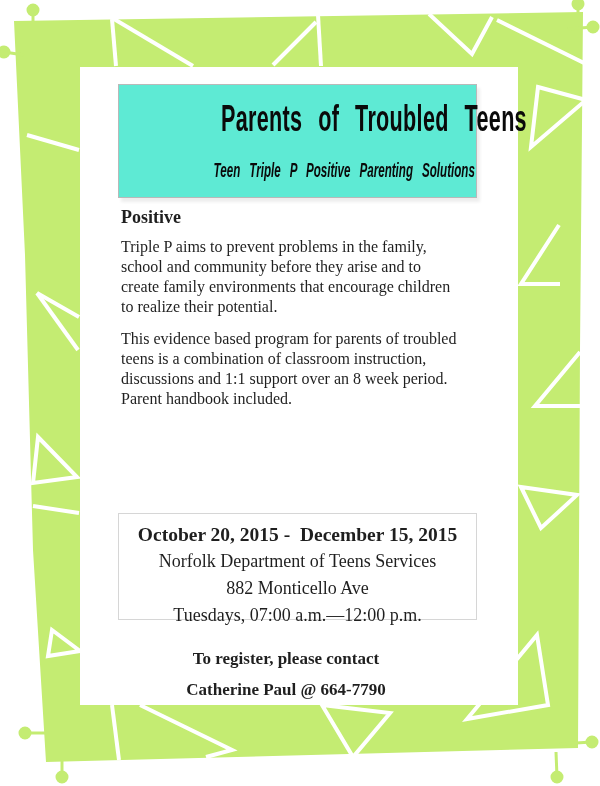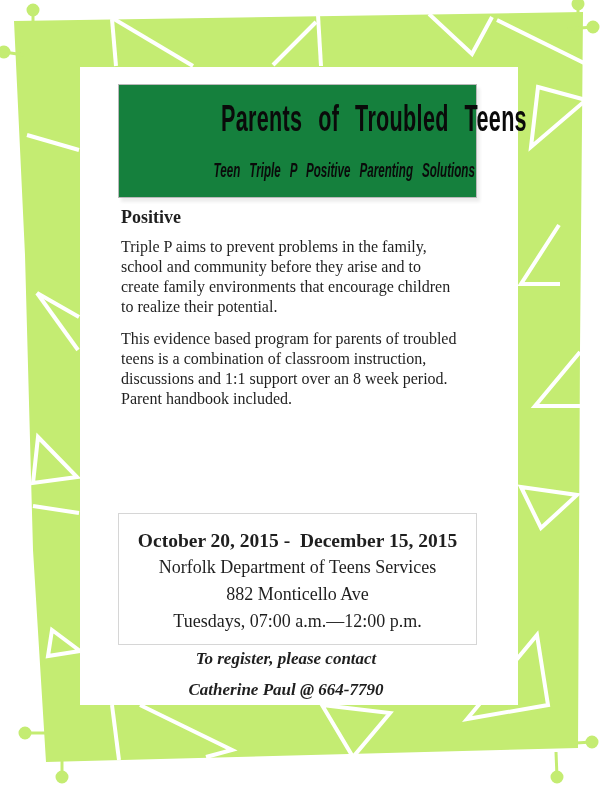--- a/index.html
+++ b/index.html
@@ -6,21 +6,21 @@
   body {
     width:600px; height:786px; position:relative;
     background:#ffffff; overflow:hidden;
     font-family:"Liberation Serif", serif; color:#1f1f1f;
   }
   .frame-svg { position:absolute; left:0; top:0; }
 
   
   .title-box {
     position:absolute; left:118px; top:84px; width:359px; height:114px;
-    box-sizing:border-box; background:#15803d; border:1px solid #b9b9b9;
+    box-sizing:border-box; background:#5eead4; border:1px solid #b9b9b9;
     box-shadow:3px 4px 3px rgba(0,0,0,0.07);
     text-align:center;
   }
   .flyer-title {
     margin-top:13px; font-family:"Liberation Sans", sans-serif;
     font-weight:bold; font-size:36px; line-height:42px; color:#0a0a0a;
     white-space:nowrap;
   }
   .flyer-title .squeeze { display:inline-block; transform:scaleX(0.60); transform-origin:50% 50%; word-spacing:16px; letter-spacing:0.5px; }
   .flyer-subtitle {
@@ -30,31 +30,31 @@
   }
   .flyer-subtitle .squeeze { display:inline-block; transform:scaleX(0.58); transform-origin:50% 50%; word-spacing:10px; }
 
   
   .text-col { position:absolute; left:121px; top:206px; width:400px; }
   .overview-heading { font-size:18px; font-weight:bold; line-height:22px; margin:0 0 9px 0; }
   .para { font-size:16px; line-height:20px; margin:0 0 12px 0; white-space:pre-wrap; }
 
   
   .schedule-box {
-    position:absolute; left:118px; top:513px; width:359px; height:132px;
+    position:absolute; left:118px; top:513px; width:359px; height:107px;
     box-sizing:border-box; border:1px solid #d6d6d6; background:#ffffff;
-    text-align:center; padding-top:13px;
+    text-align:center; padding-top:7px;
   }
   .sched-date { font-size:19.5px; font-weight:bold; line-height:27px; white-space:pre; }
   .sched-line { font-size:18px; line-height:27px; }
 
   
   .contact {
     position:absolute; left:80px; top:643px; width:412px;
-    text-align:center; font-weight:bold; font-style:italic;
+    text-align:center; font-weight:bold; 
     font-size:17px; line-height:31px;
   }
 </style>
 </head>
 <body>
 
 <svg class="frame-svg" width="600" height="786" viewBox="0 0 600 786" xmlns="http://www.w3.org/2000/svg">
   <path fill="#c4ec72" fill-rule="evenodd" d="M14,21 L583,12 L580,350 L578,748 L46,762 L33,550 L25,255 Z
            M80,67 L518,67 L518,705 L80,705 Z"></path>
   <g stroke="#ffffff" stroke-width="4" fill="none">

